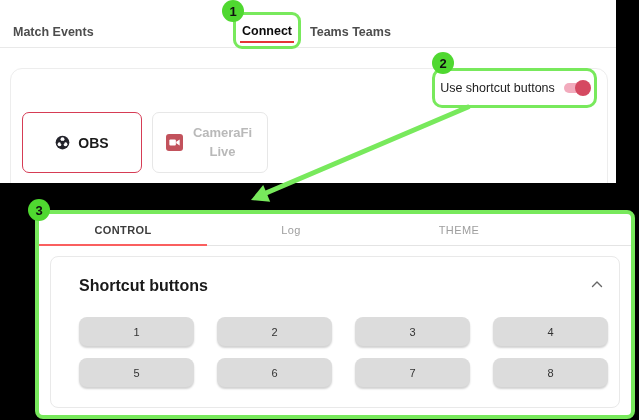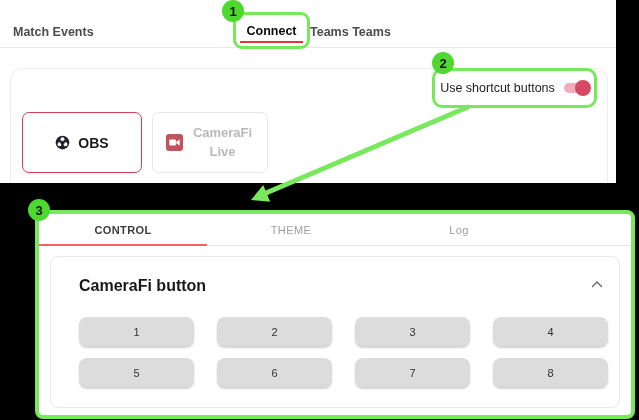--- a/index.html
+++ b/index.html
@@ -7,21 +7,21 @@
     --obs-red:#d63c55; --toggle-track:#f2abbd; --toggle-knob:#d54961; --camerafi-red:#c2525c;
   }
   *{box-sizing:border-box;margin:0;padding:0;font-family:"Liberation Sans","DejaVu Sans",sans-serif;}
   html,body{width:639px;height:420px;}
   body{background:#000;position:relative;overflow:hidden;}
 
   
   .top-shot{position:absolute;left:0;top:0;width:616px;height:183px;background:#fff;overflow:hidden;}
   .nav{position:absolute;left:0;top:0;width:616px;height:48px;border-bottom:1px solid #e9e9e9;background:#fff;}
   .navtab{position:absolute;top:25px;font-size:12.5px;font-weight:700;color:#4d4d4d;white-space:nowrap;cursor:pointer;}
-  .connect-wrap{position:absolute;left:233px;top:12px;width:77px;height:37px;border:3px solid var(--green);
+  .connect-wrap{position:absolute;left:233px;top:12px;width:68px;height:37px;border:3px solid var(--green);
     border-radius:9px;display:flex;align-items:center;justify-content:center;background:#fff;}
   .connect-wrap .navtab{position:static;color:#0a0a0a;}
   .connect-underline{position:absolute;left:4px;right:4px;bottom:3px;height:2px;background:var(--red);}
 
   .card{position:absolute;left:10px;top:68px;width:598px;height:130px;background:#fff;
     border:1px solid #ededed;border-radius:12px;}
 
   .src-btn{position:absolute;top:112px;height:61px;background:#fff;border-radius:7px;
     display:flex;align-items:center;justify-content:center;gap:8px;cursor:pointer;}
   .src-btn.obs{left:22px;width:120px;border:1.5px solid var(--obs-red);}
@@ -114,28 +114,28 @@
 </div>
 
 <svg class="arrow-svg" width="639" height="420">
   <line x1="468" y1="107" x2="266" y2="193" stroke="#78e95c" stroke-width="5" stroke-linecap="round"></line>
   <polygon points="251,200 263.2,185.1 270.2,201.7" fill="#78e95c"></polygon>
 </svg>
 
 <div class="panel">
   <div class="ptabs">
     <div class="ptab active">CONTROL</div>
+    <div class="ptab">Log</div>
     <div class="ptab">THEME</div>
-    <div class="ptab">Log</div>
     <div class="pindicator"></div>
   </div>
 
   <div class="inner-card">
     <div class="sec-head">
-      <span class="sec-title">CameraFi button</span>
+      <span class="sec-title">Shortcut buttons</span>
       <span class="chev">
         <svg width="12" height="8" viewBox="0 0 12 8">
             <polyline points="1.5,6.5 6,2 10.5,6.5" fill="none" stroke="#666" stroke-width="1.4" stroke-linecap="round" stroke-linejoin="round"></polyline>
           </svg>
       </span>
     </div>
     <div class="grid">
       <button class="sbtn">1</button>
       <button class="sbtn">2</button>
       <button class="sbtn">3</button>

